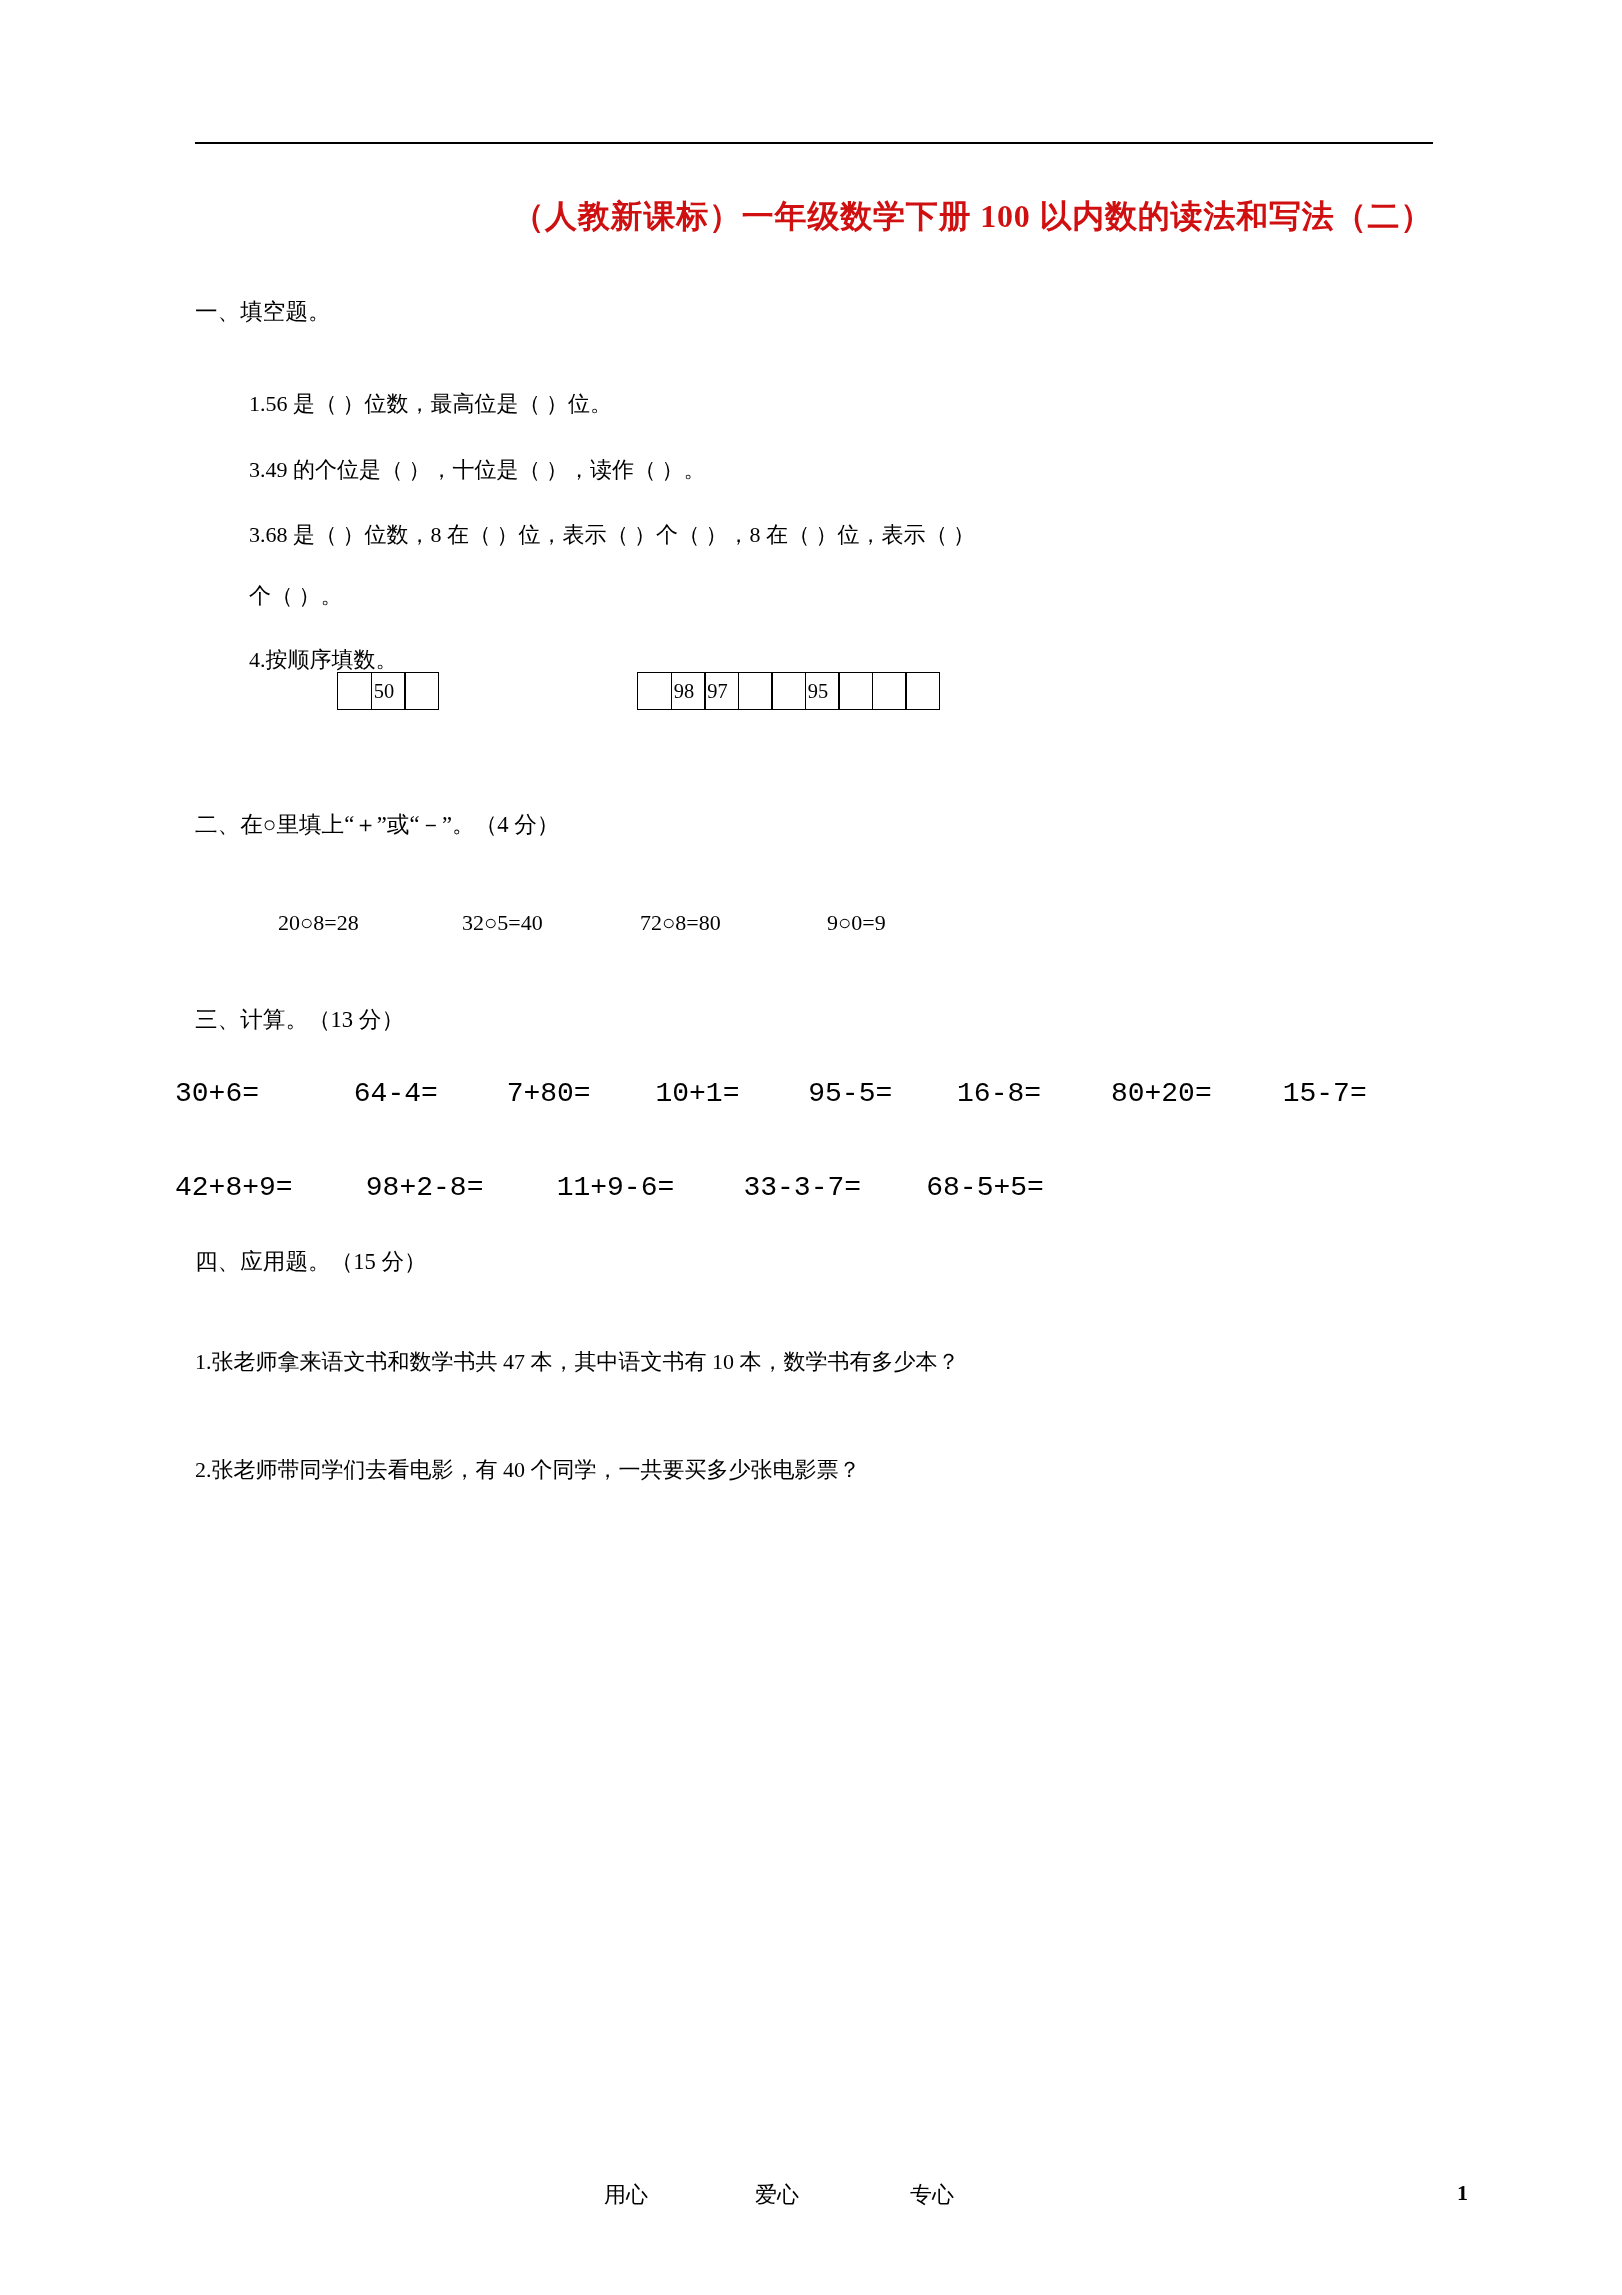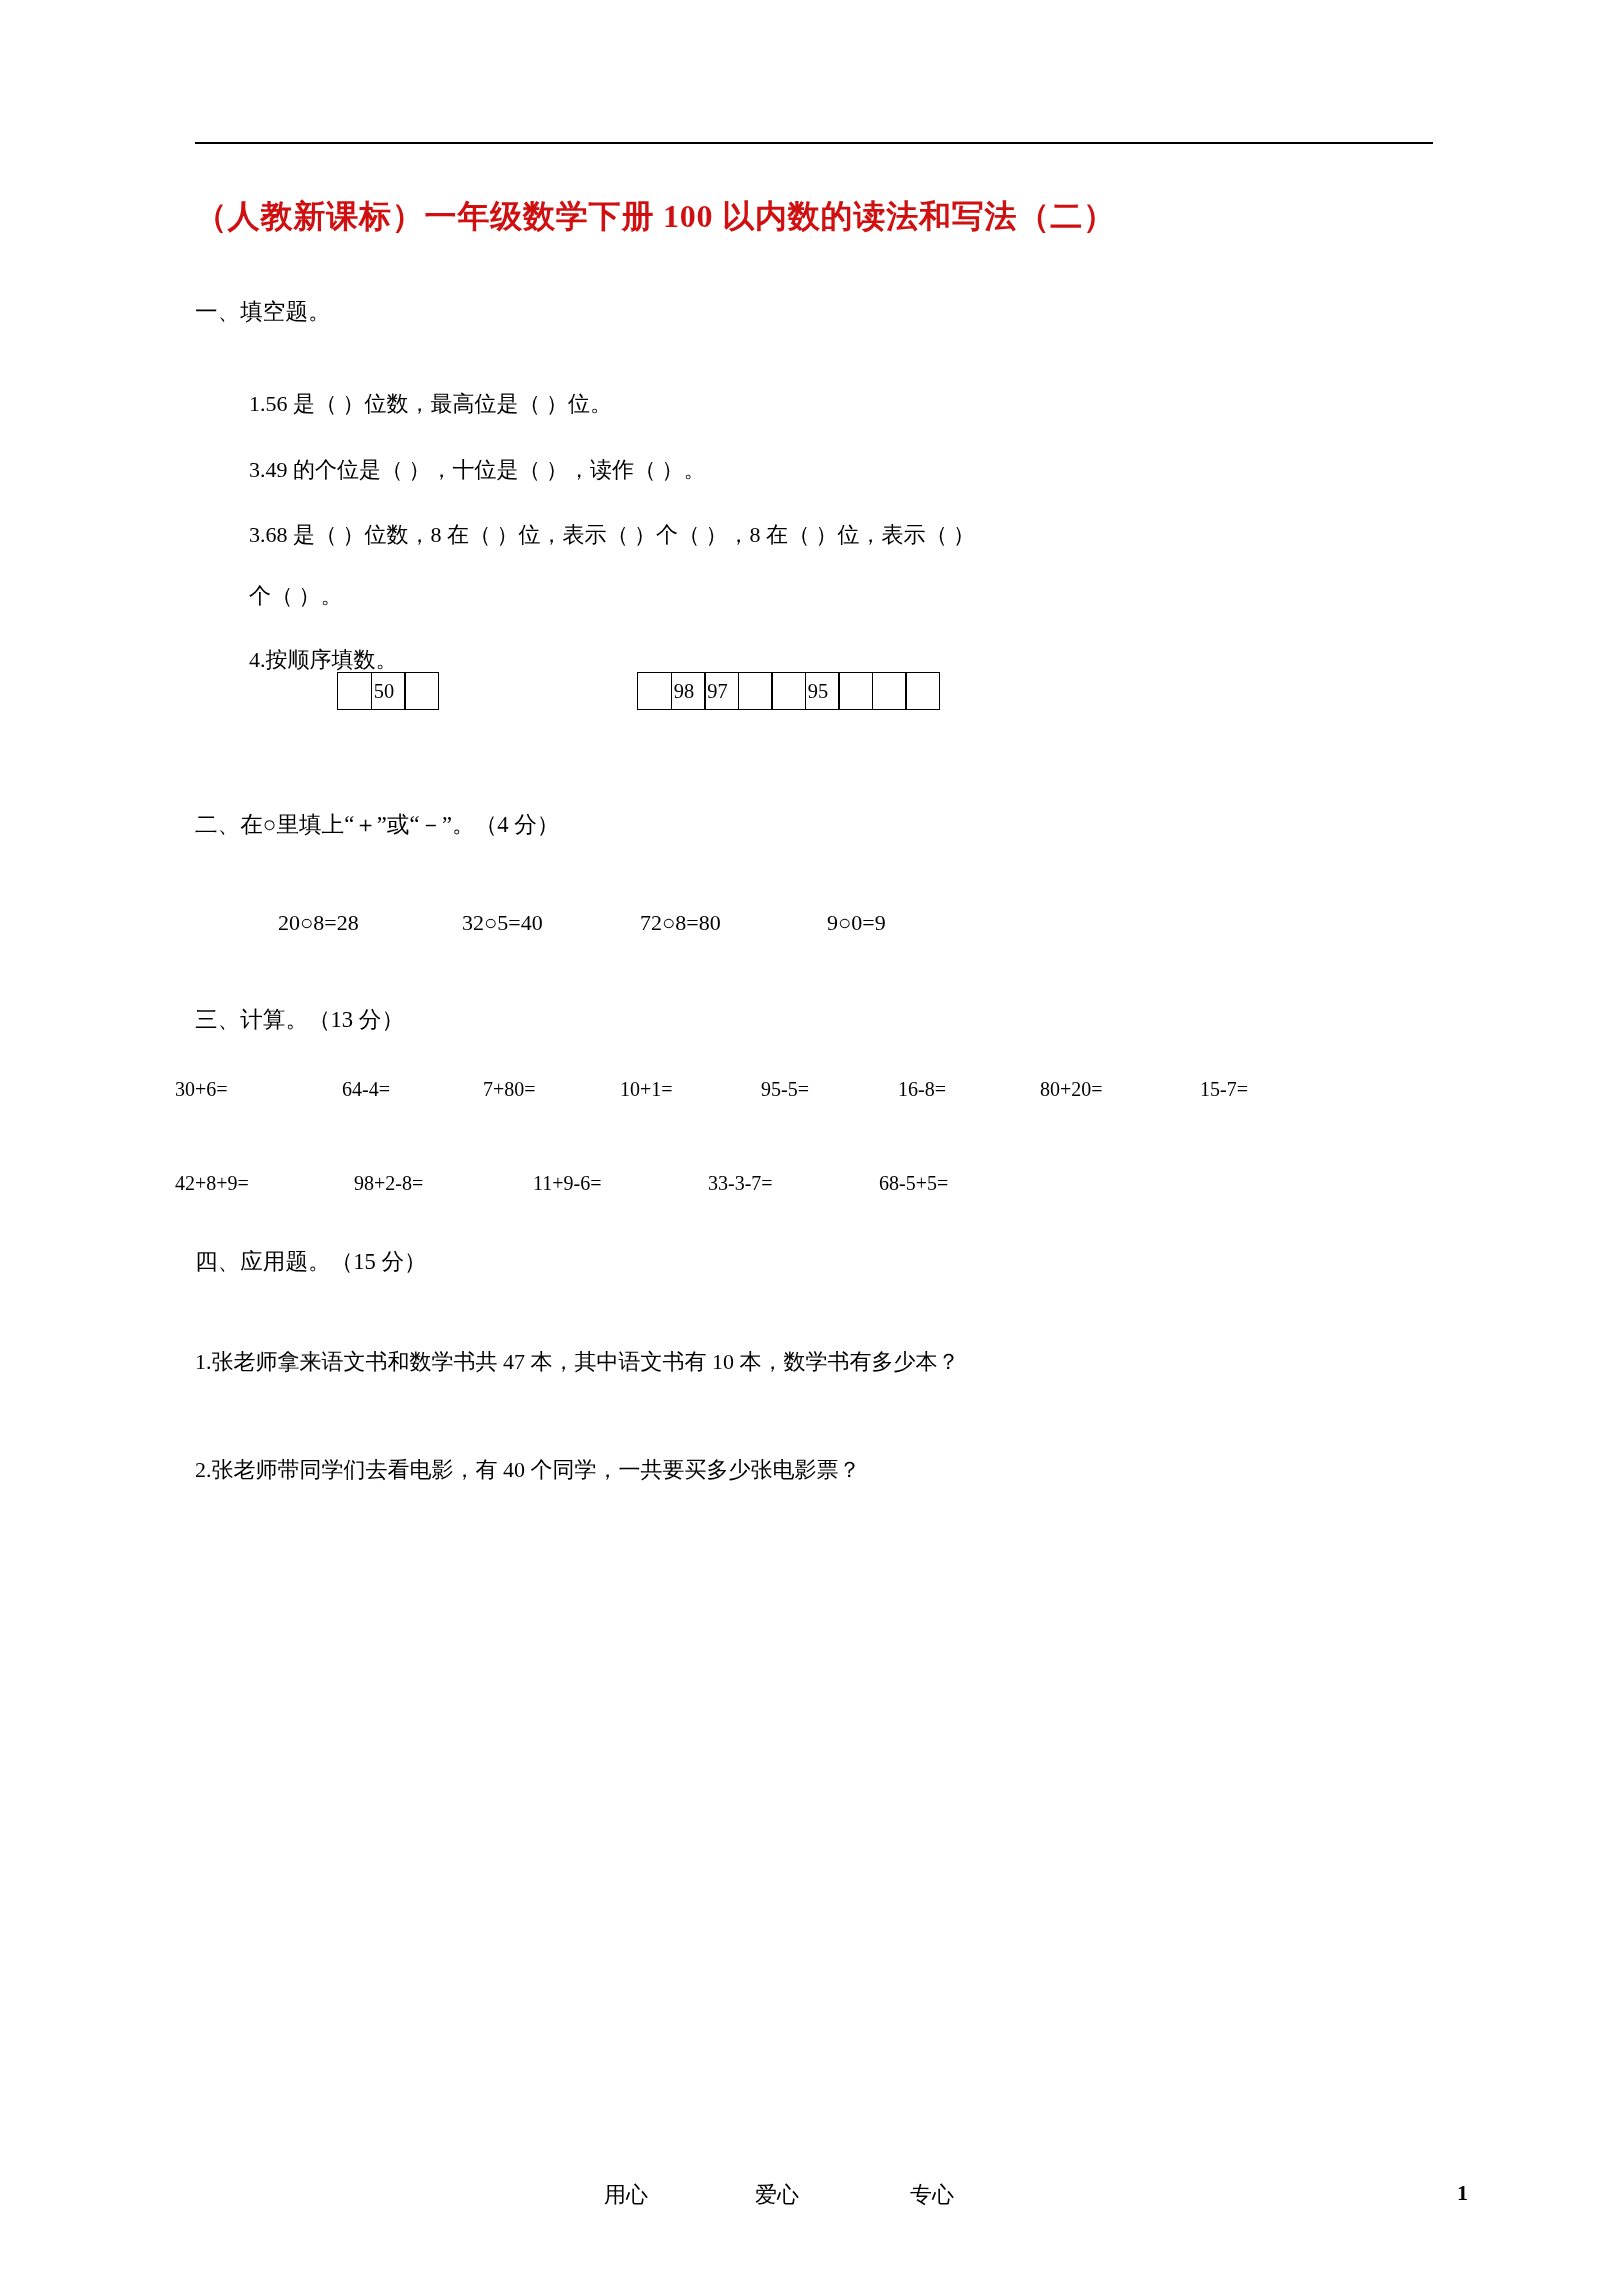--- a/index.html
+++ b/index.html
@@ -26,21 +26,21 @@
     top: 142px;
     width: 1238px;
     height: 2.3px;
     background: #000000;
   }
   .doc-title {
     position: absolute;
     left: 195px;
     top: 195px;
     width: 1238px;
-    text-align: left;
+    text-align: right;
     color: #d01010;
     font-weight: bold;
     font-size: 32px;
     font-family: "Liberation Serif", serif;
     letter-spacing: 0.8px;
   }
   .section-head {
     position: absolute;
     font-size: 22.6px;
     font-family: "Liberation Serif", serif;
@@ -66,23 +66,23 @@
     box-sizing: border-box;
     font-size: 20.4px;
     line-height: 37px;
     text-align: left;
     padding-left: 2.3px;
     font-family: "Liberation Serif", serif;
   }
   .cell:first-child { margin-left: 0; }
   .calc-row {
     position: absolute;
-    font-size: 20px;
+    font-size: 28px;
     white-space: nowrap;
-    font-family: Liberation Serif, serif;
+    font-family: Liberation Mono, monospace;
   }
   .calc-row span.item {
     display: inline-block;
   }
   .footer {
     position: absolute;
     font-size: 22px;
     font-family: "Liberation Serif", serif;
   }
   .footer-num {

